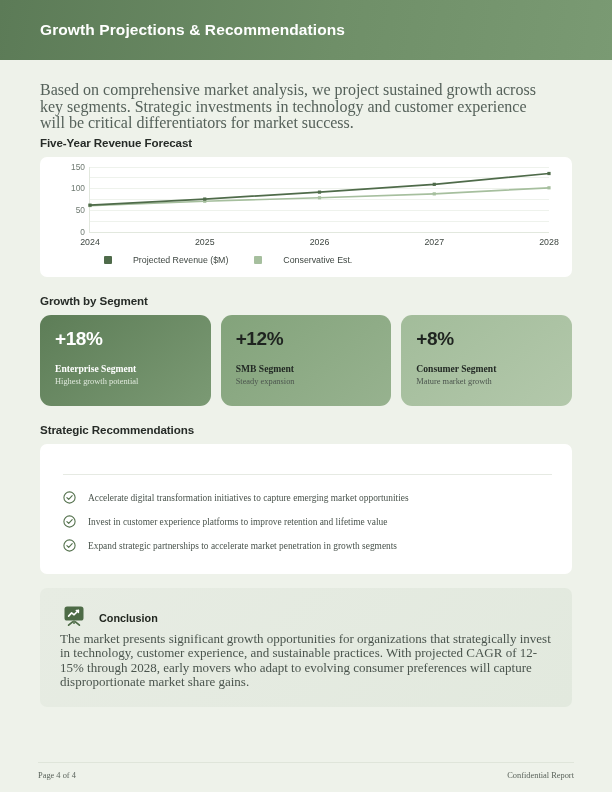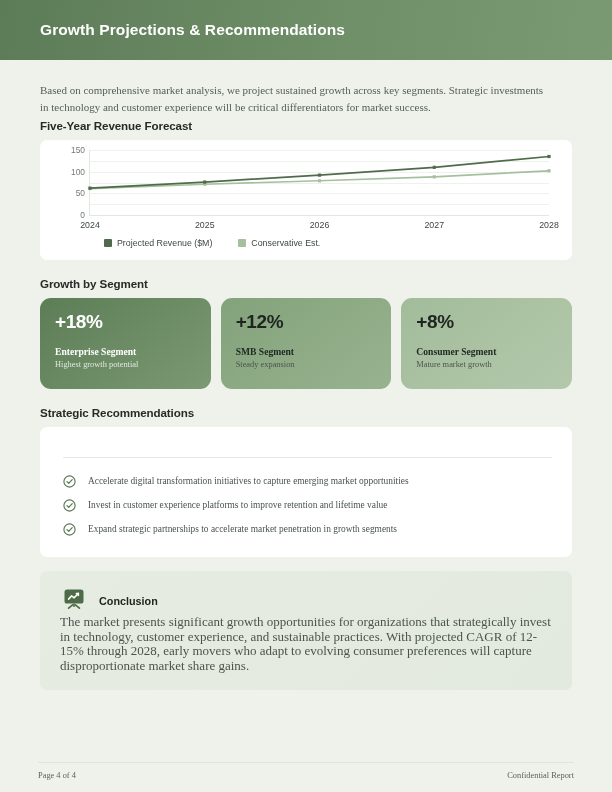--- a/index.html
+++ b/index.html
@@ -39,21 +39,21 @@
 
   
   .content {
     flex: 1 1 auto;
     padding: 22px 40px 0 40px;
     position: relative;
   }
 
   .intro {
     font-family: "Liberation Serif", serif;
-    font-size: 11px;
+    font-size: 16px;
     line-height: 16.5px;
     color: #55615a;
     max-width: 510px;
     margin-bottom: 4px;
   }
 
   .section-heading {
     font-family: "Liberation Sans", sans-serif;
     font-size: 11.6px;
     font-weight: bold;
@@ -103,21 +103,21 @@
   }
   .chart-svg { position: absolute; inset: 0; overflow: visible; }
 
   .legend {
     display: flex;
     gap: 26px;
     margin-left: 50px;
     margin-top: 22px;
     align-items: center;
   }
-  .legend-item { display: flex; align-items: center; gap: 5px; }
+  .legend-item { display: flex; align-items: center; gap: 21px; }
   .legend-swatch { width: 8px; height: 8px; border-radius: 1px; }
   .legend-label { font-size: 8.8px; color: #3f4742; }
 
   
   .segments {
     display: flex;
     gap: 10px;
   }
   .seg-card {
     flex: 1 1 0;

